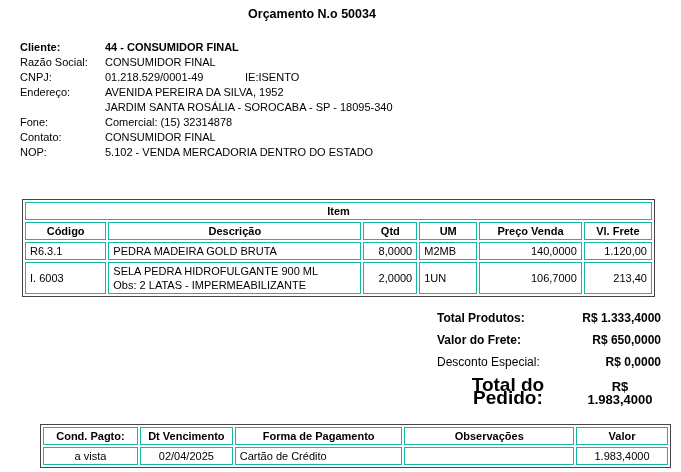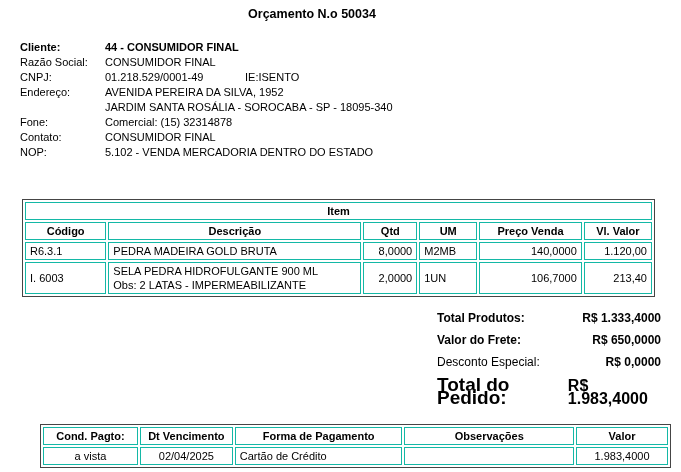--- a/index.html
+++ b/index.html
@@ -33,27 +33,27 @@
   .item-title-cell { text-align: center; font-weight: bold; line-height: 13px; }
   .th-left { text-align: left; }
   .cell-left { text-align: left; white-space: nowrap; }
   .cell-right { text-align: right; white-space: nowrap; }
   .cell-center { text-align: center; white-space: nowrap; }
   .desc-line { white-space: nowrap; }
   
   .totals-block { position: absolute; top: 312px; left: 437px; width: 224px; }
   .totals-row {
     display: flex; justify-content: space-between; align-items: baseline;
-    margin-bottom: 9px; font-size: 12px; line-height: 13px;
+    margin-bottom: 9px; font-size: 12px; line-height: 13px; text-align: center;
   }
   .totals-row .t-value { font-weight: bold; }
   .label-bold { font-weight: bold; }
   .grand-row { margin-top: 3px; margin-bottom: 0; }
   .grand-label { font-weight: bold; font-size: 19px; }
-  .grand-value { font-weight: bold; font-size: 16px; }
+  .grand-value { font-weight: bold; font-size: 13px; }
   
   .payment-table { position: absolute; top: 424px; left: 40px; width: 631px; }
 </style>
 </head>
 <body>
 
 <div class="page">
 
   <div class="doc-title">Orçamento N.o 50034</div>
 
@@ -106,21 +106,21 @@
     <tbody>
       <tr>
         <td colspan="6" class="item-title-cell">Item</td>
       </tr>
       <tr>
         <th>Código</th>
         <th class="th-left">Descrição</th>
         <th>Qtd</th>
         <th>UM</th>
         <th>Preço Venda</th>
-        <th>Vl. Valor</th>
+        <th>Vl. Frete</th>
       </tr>
       <tr>
         <td class="cell-left">R6.3.1</td>
         <td class="cell-left">
           <div class="desc-line">PEDRA MADEIRA GOLD BRUTA</div>
           <div class="desc-line"></div>
         </td>
         <td class="cell-right">8,0000</td>
         <td class="cell-left">M2MB</td>
         <td class="cell-right">140,0000</td>

